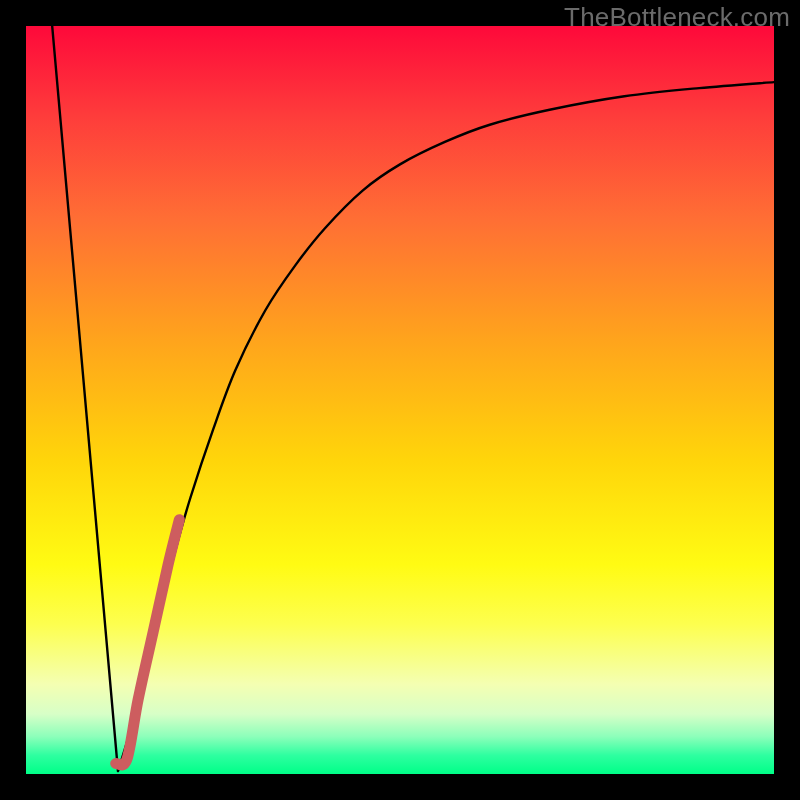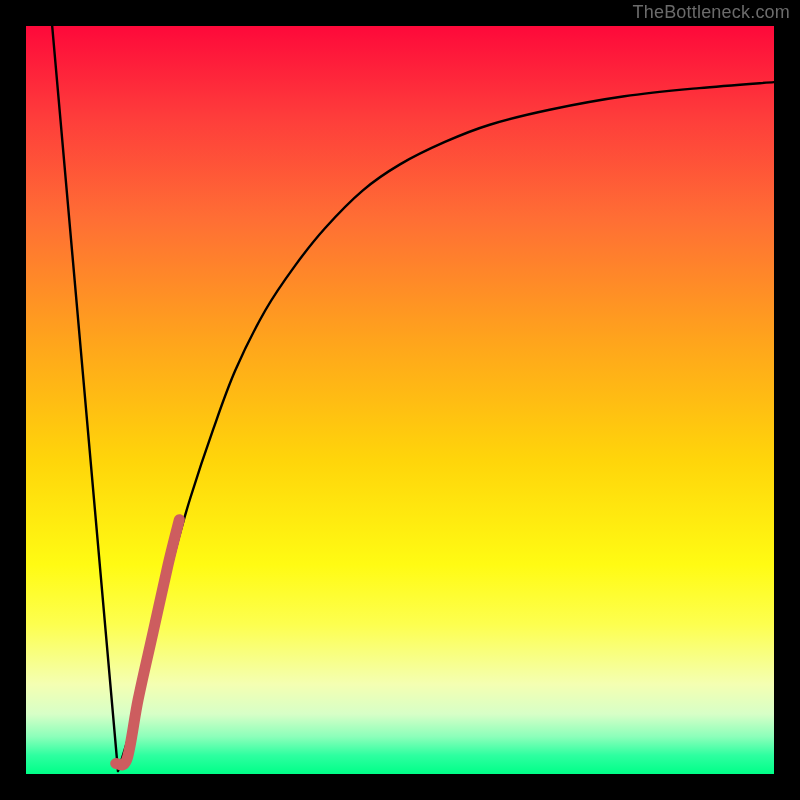--- a/index.html
+++ b/index.html
@@ -31,21 +31,21 @@
       #8cffba 95%,
       #2effa0 97.5%,
       #00ff88 100%
     );
   }
   .watermark {
     position: absolute;
     top: 2px;
     right: 10px;
     color: #6b6b6b;
-    font-size: 18px;
+    font-size: 26px;
     font-weight: 500;
     letter-spacing: 0.2px;
     user-select: none;
   }
   svg {
     position: absolute;
     left: 0;
     top: 0;
   }
 </style>

